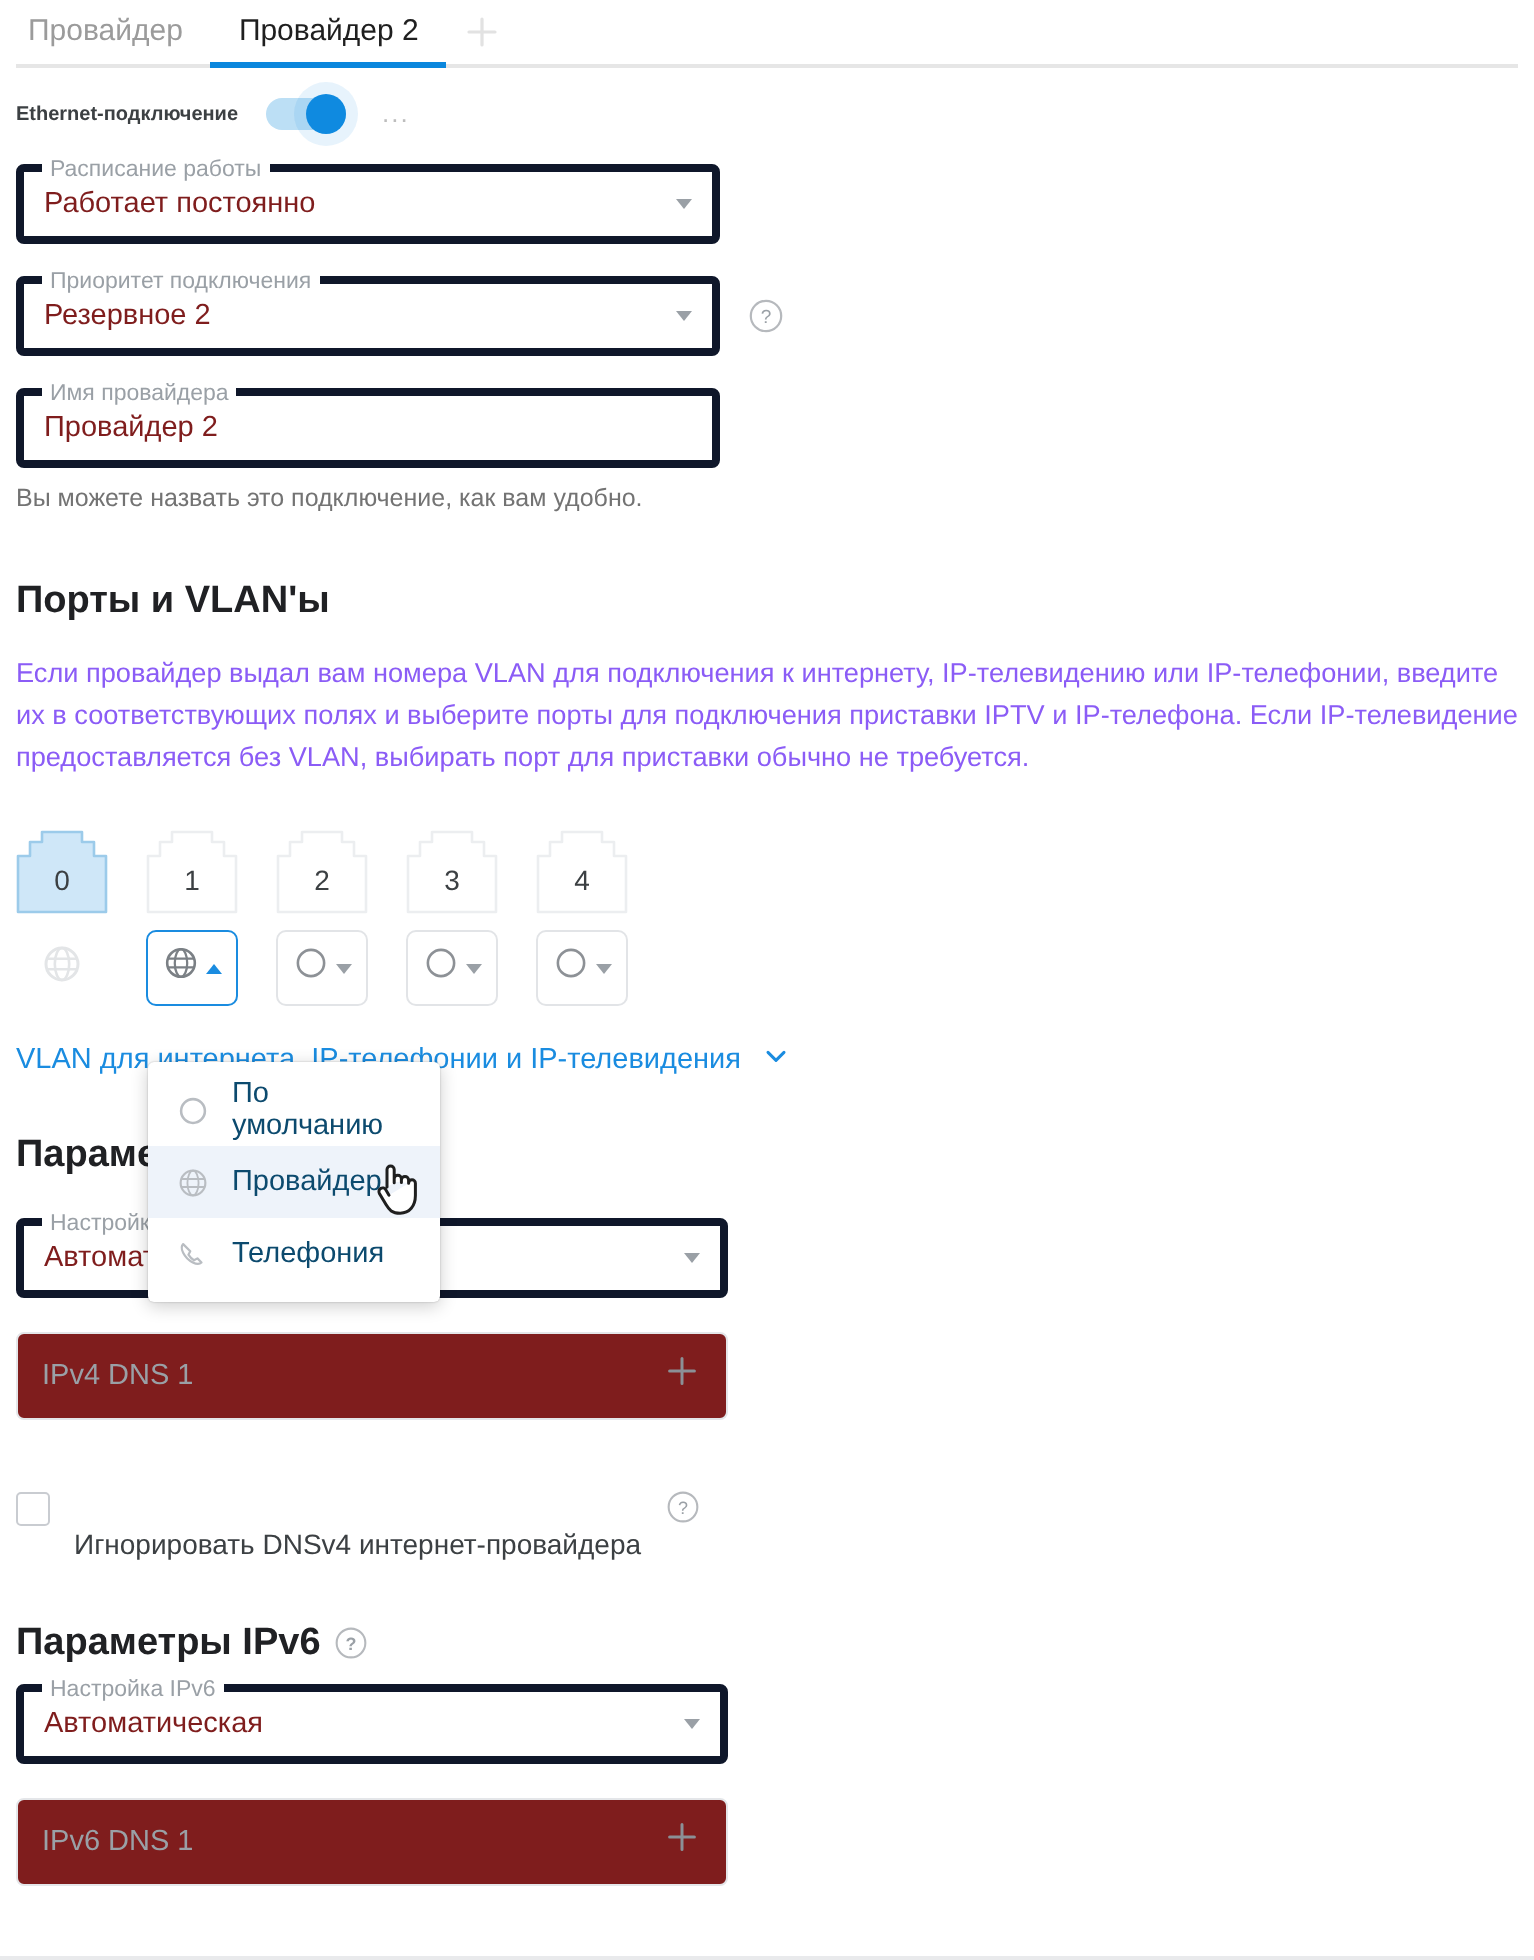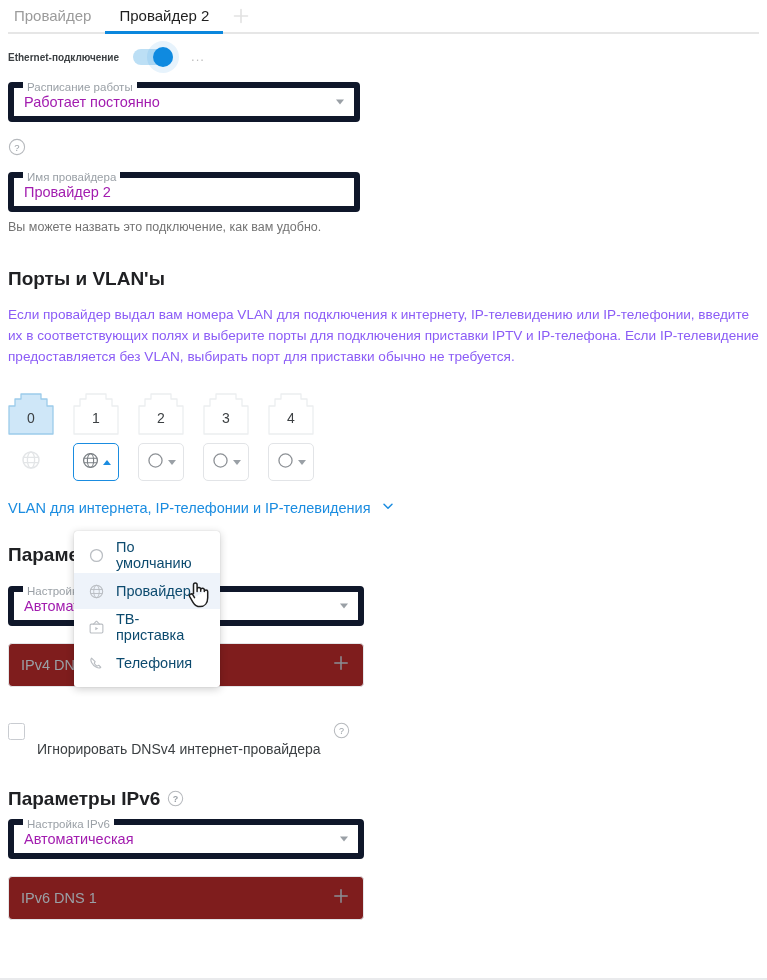--- a/index.html
+++ b/index.html
@@ -104,21 +104,21 @@
   }
 
   
   .field-wrap {
     position: relative;
     margin: 9px 8px 0 8px;
   }
   .field {
     position: relative;
     height: 40px;
-    border: 6px solid #0f172a;
+    border: 4px solid #0f172a;
     border-radius: 4px;
     background: #fff;
     display: flex;
     align-items: center;
     padding: 0 10px;
     box-sizing: border-box;
   }
   .field.narrow { width: 352px; }
   .field.wide   { width: 356px; }
   .field-legend {
@@ -127,21 +127,21 @@
     left: 9px;
     background: #fff;
     padding: 0 4px;
     font-size: 11.5px;
     color: #9aa0a6;
     white-space: nowrap;
     z-index: 1;
   }
   .field-value {
     font-size: 14.5px;
-    color: #a21caf;
+    color: #7f1d1d;
   }
   .caret {
     position: absolute;
     right: 10px;
     top: 50%;
     transform: translateY(-50%);
     width: 0; height: 0;
     border-left: 4px solid transparent;
     border-right: 4px solid transparent;
     border-top: 5px solid #9aa0a6;
@@ -377,20 +377,25 @@
 
 <div class="field-wrap">
   <div class="field narrow">
     <span class="field-legend">Расписание работы</span>
     <span class="field-value">Работает постоянно</span>
     <span class="caret"></span>
   </div>
 </div>
 
 <div class="field-wrap" style="display:flex;align-items:center;gap:14px;margin-top:16px;">
+  <div class="field narrow" style="position:relative;">
+    <span class="field-legend">Приоритет подключения</span>
+    <span class="field-value">Резервное 2</span>
+    <span class="caret"></span>
+  </div>
   <span class="help-icon">
     <svg width="18" height="18" viewBox="0 0 18 18">
         <circle cx="9" cy="9" r="7.6" fill="none" stroke="#b6b9bd" stroke-width="1.1"></circle>
         <text x="9" y="12.6" font-size="9.5" text-anchor="middle" fill="#9aa0a6" font-family="Liberation Sans, sans-serif">?</text>
       </svg>
   </span>
 </div>
 
 <div class="field-wrap" style="margin-top:16px;">
   <div class="field narrow">
@@ -577,30 +582,20 @@
           <circle cx="11" cy="11" r="8" fill="none" stroke="#b9bdc2" stroke-width="1.4"></circle>
           <ellipse cx="11" cy="11" rx="3.6" ry="8" fill="none" stroke="#b9bdc2" stroke-width="1.2"></ellipse>
           <path d="M3.4 8.4h15.2M3.4 13.6h15.2" stroke="#b9bdc2" stroke-width="1.2"></path>
         </svg>
     </span>
     <span>Провайдер</span>
   </div>
   <div class="menu-item">
     <span class="menu-ico">
       <svg width="17" height="17" viewBox="0 0 20 20">
-          <rect x="2.5" y="6" width="15" height="10.5" rx="1.4" fill="none" stroke="#b9bdc2" stroke-width="1.3"></rect>
-          <path d="M6.5 6 9.8 2.6M13.5 6 10.2 2.6" stroke="#b9bdc2" stroke-width="1.2" stroke-linecap="round"></path>
-          <path d="M8.6 9.3l3.4 2-3.4 2z" fill="#b9bdc2"></path>
-        </svg>
-    </span>
-    <span>ТВ-приставка</span>
-  </div>
-  <div class="menu-item">
-    <span class="menu-ico">
-      <svg width="17" height="17" viewBox="0 0 20 20">
           <path d="M4.2 3.6c-1.1 1.1-1.1 2.9 0 5.1 1.2 2.4 3.3 4.5 5.7 5.7 2.2 1.1 4 1.1 5.1 0l-2.4-2.4-2 1.1c-1.3-.8-2.5-2-3.3-3.3l1.1-2z" fill="none" stroke="#b9bdc2" stroke-width="1.3" stroke-linejoin="round"></path>
         </svg>
     </span>
     <span>Телефония</span>
   </div>
 </div>
 
 <div class="cursor">
   <svg width="26" height="30" viewBox="0 0 26 30">
     <path d="M7.5 13.5V4.8c0-1 .8-1.8 1.8-1.8s1.8.8 1.8 1.8v6.6M11.1 11V9.4c0-1 .8-1.8 1.8-1.8s1.8.8 1.8 1.8V11M14.7 11.2V10c0-1 .8-1.8 1.8-1.8s1.8.8 1.8 1.8v1.4M18.3 11.6c0-1 .8-1.7 1.7-1.7s1.7.8 1.7 1.7v6.1c0 5.3-3 8.9-7.6 8.9-4.1 0-5.5-1.6-7.1-4.3l-3.3-5.6c-.5-.9-.2-2 .7-2.5.9-.5 2-.2 2.5.7l1.6 2.7" fill="#ffffff" stroke="#1f1f1f" stroke-width="1.5" stroke-linecap="round" stroke-linejoin="round"></path>

